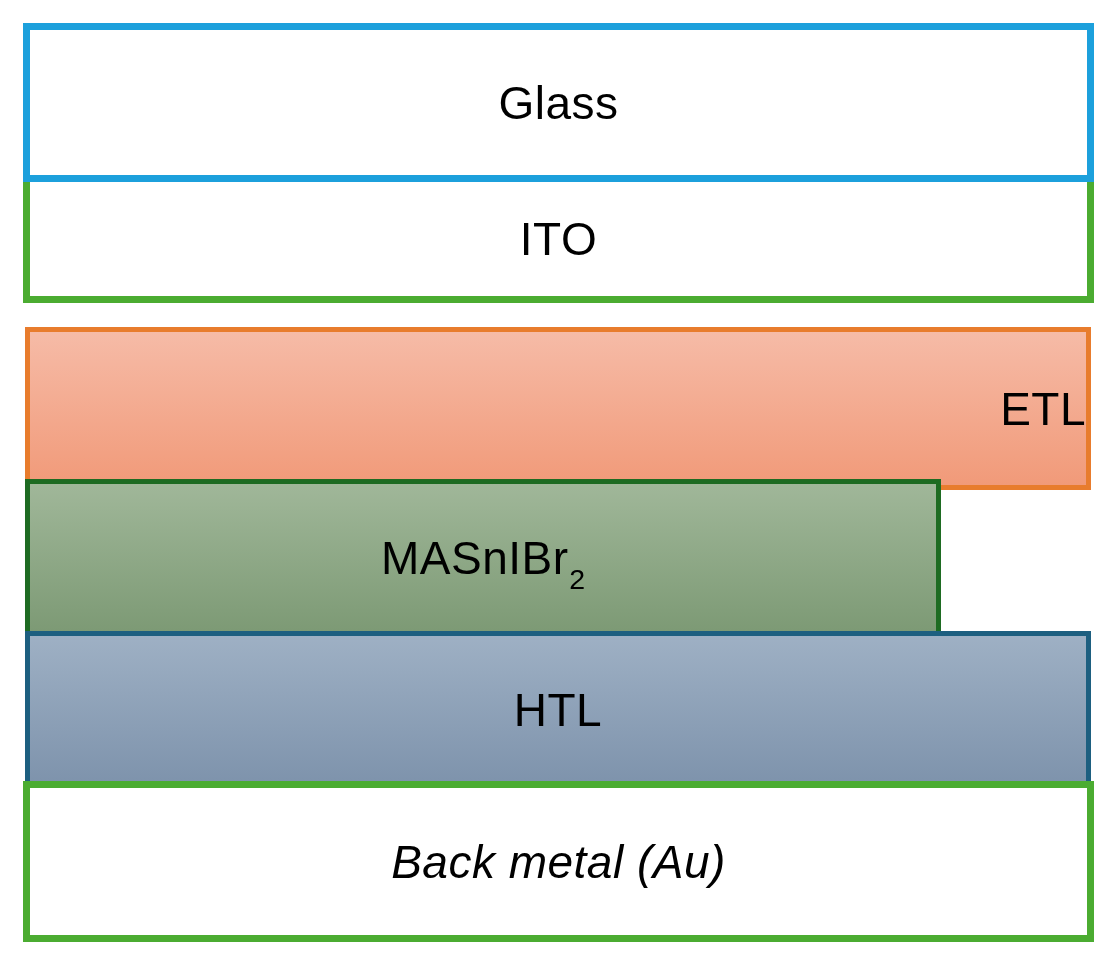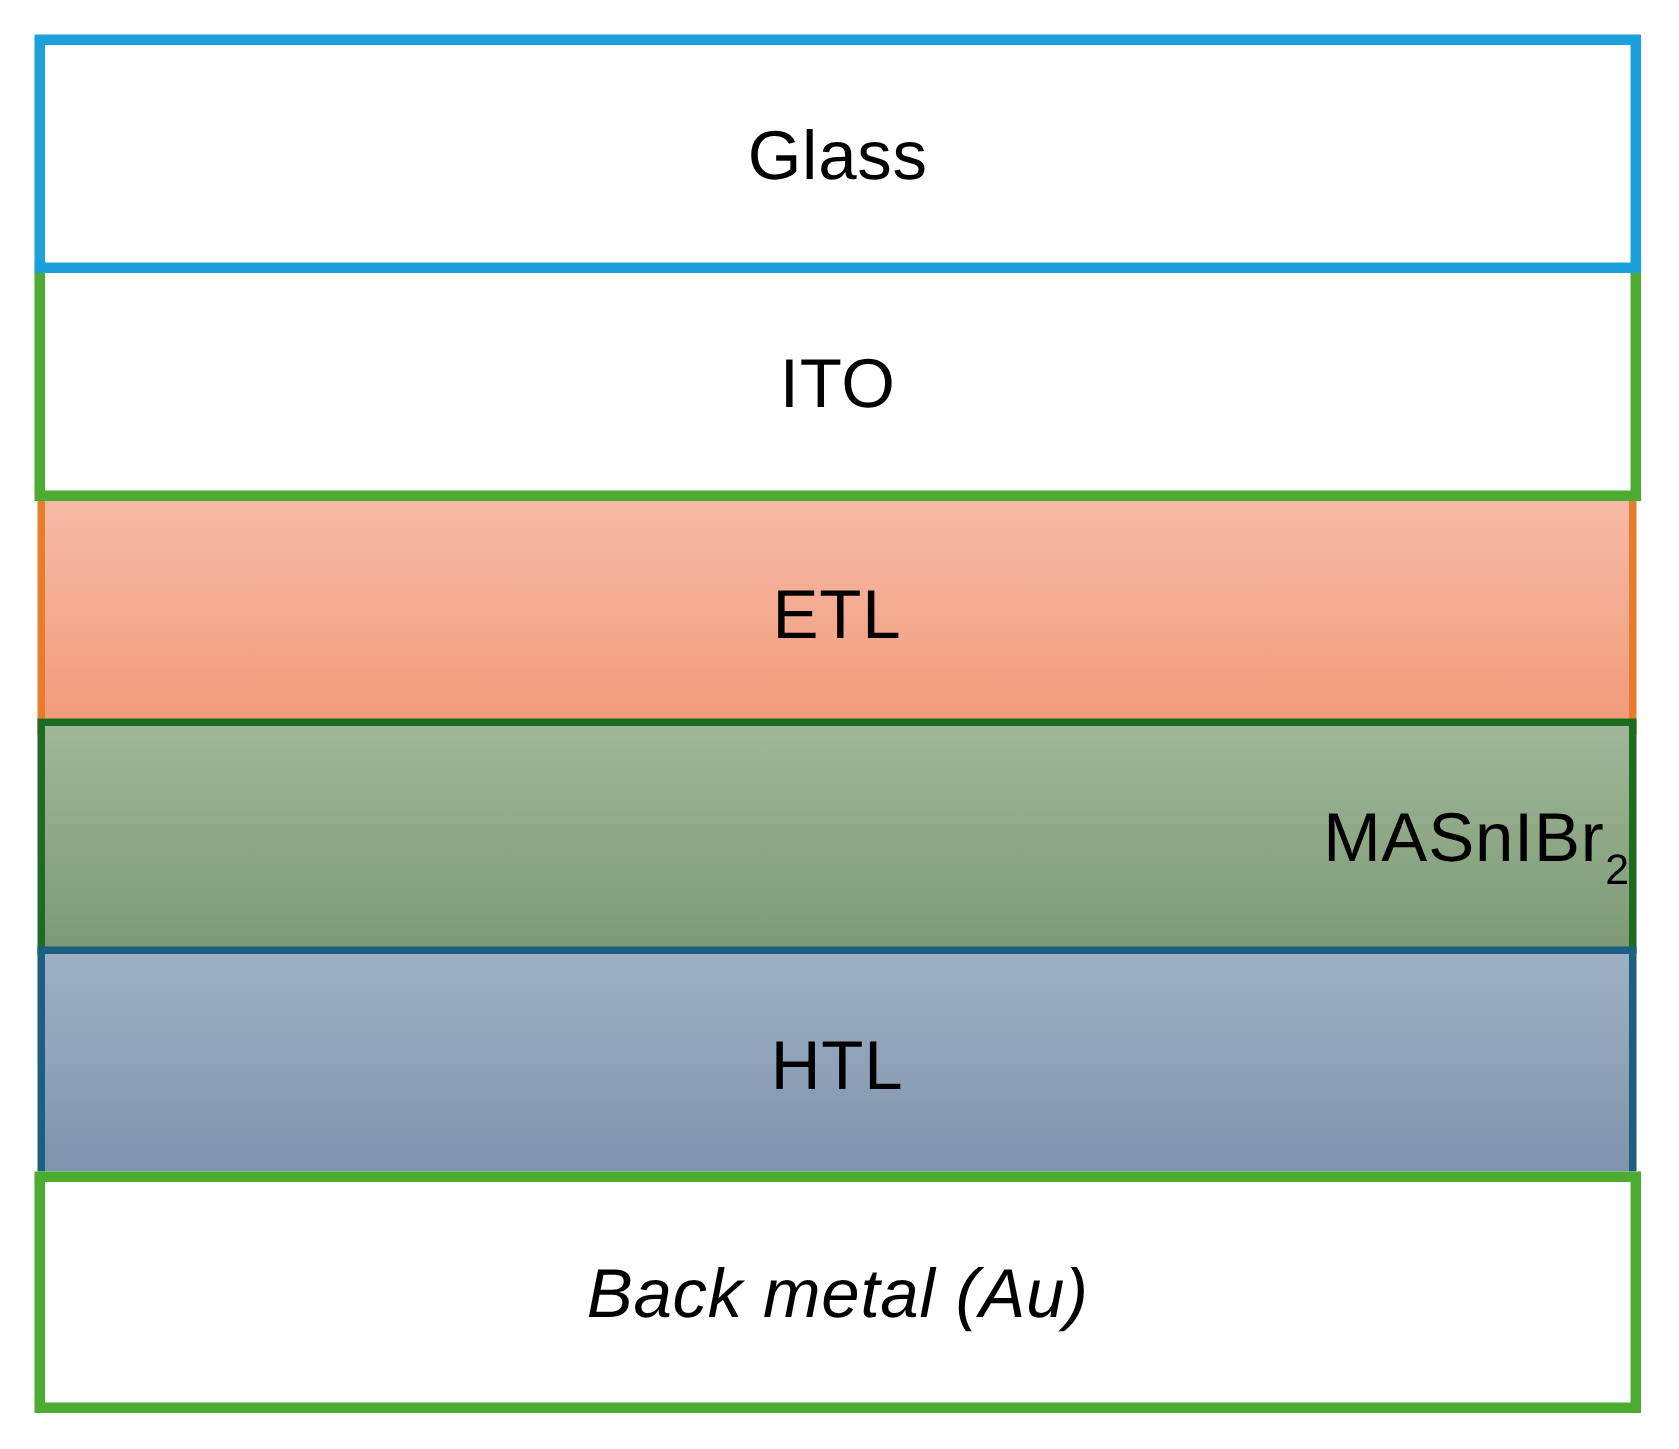--- a/index.html
+++ b/index.html
@@ -24,25 +24,25 @@
     border-style: solid;
     display: flex;
     align-items: center;
     justify-content: center;
     color: #000000;
     font-size: 46px;
     letter-spacing: 0.5px;
   }
   
   .layer-0 { left: 23px; top: 23px;  width: 1071px; height: 159px; border-width: 7px; z-index: 6; }
-  .layer-1 { left: 23px; top: 175px; width: 1071px; height: 159px; border-width: 7px; z-index: 5; align-items: center; }
+  .layer-1 { left: 23px; top: 175px; width: 1071px; height: 128px; border-width: 7px; z-index: 5; align-items: center; }
   .layer-5 { left: 23px; top: 781px; width: 1071px; height: 161px; border-width: 7px; z-index: 4; }
   
-  .layer-2 { left: 25px; top: 327px; width: 1066px; height: 163px; border-width: 5px; z-index: 1; }
-  .layer-3 { left: 25px; top: 479px; width: 1066px; height: 157px; border-width: 5px; z-index: 2; justify-content: flex-end; }
+  .layer-2 { left: 25px; top: 327px; width: 1066px; height: 163px; border-width: 5px; z-index: 1; justify-content: flex-end; }
+  .layer-3 { left: 25px; top: 479px; width: 916px; height: 157px; border-width: 5px; z-index: 2; }
   .layer-4 { left: 25px; top: 631px; width: 1066px; height: 157px; border-width: 5px; z-index: 3; justify-content: center; }
 
   .layer-label {
     line-height: 1;
     white-space: nowrap;
   }
   .layer-label sub {
     font-size: 0.62em;
     line-height: 0;
     position: relative;

